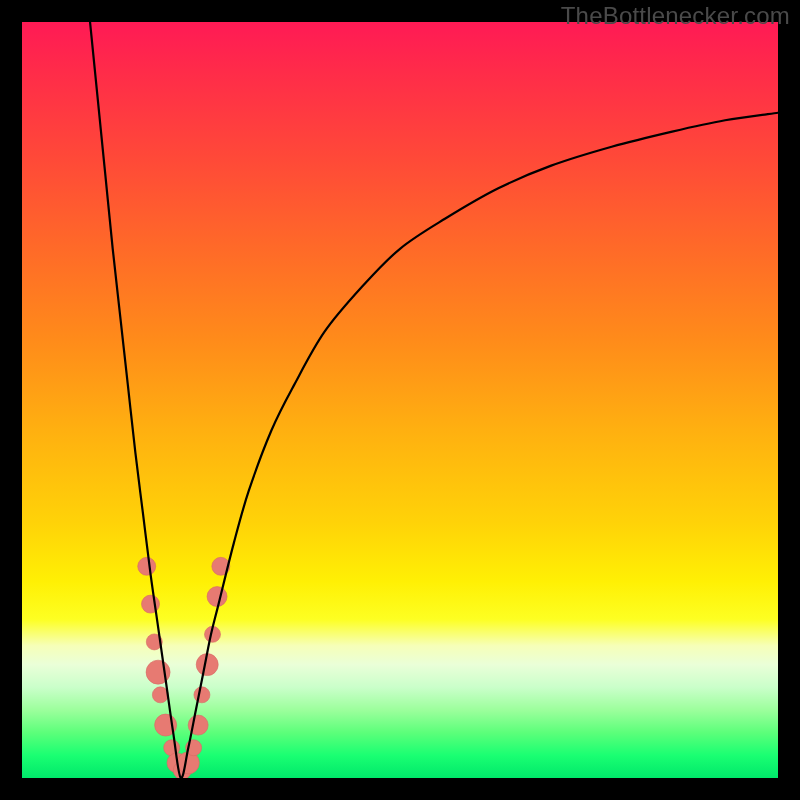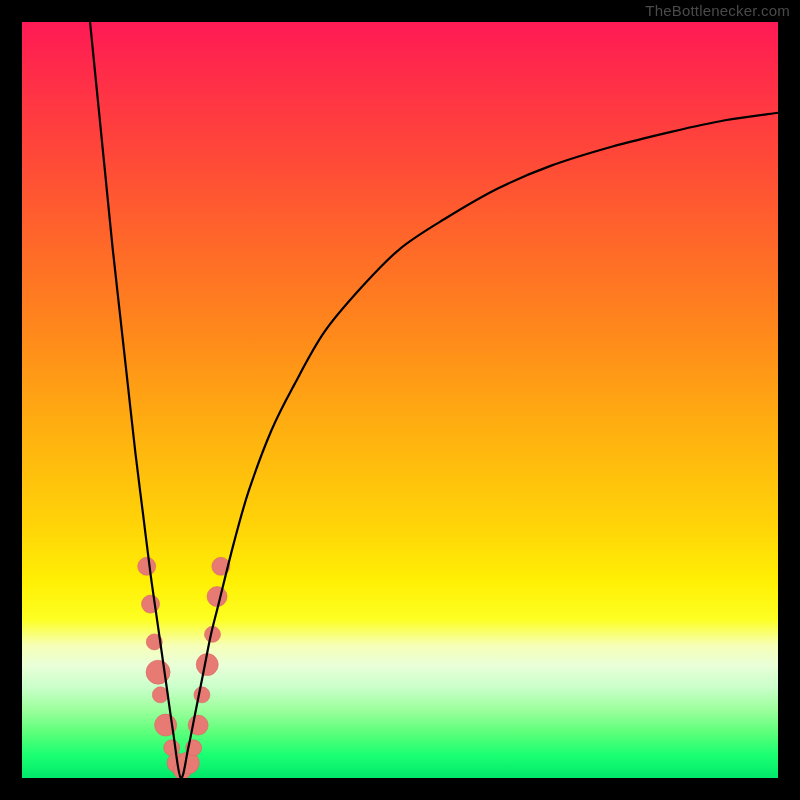--- a/index.html
+++ b/index.html
@@ -45,21 +45,21 @@
       #5cff7a 94%,
       #1aff72 97%,
       #00e86a 100%
     );
   }
   .watermark {
     position: absolute;
     top: 2px;
     right: 10px;
     color: #4a4a4a;
-    font-size: 15px;
+    font-size: 24px;
     font-weight: 400;
     letter-spacing: 0.2px;
     z-index: 20;
     background: transparent;
     user-select: none;
   }
   svg.curve-layer {
     position: absolute;
     left: 0; top: 0;
     width: 756px; height: 756px;

